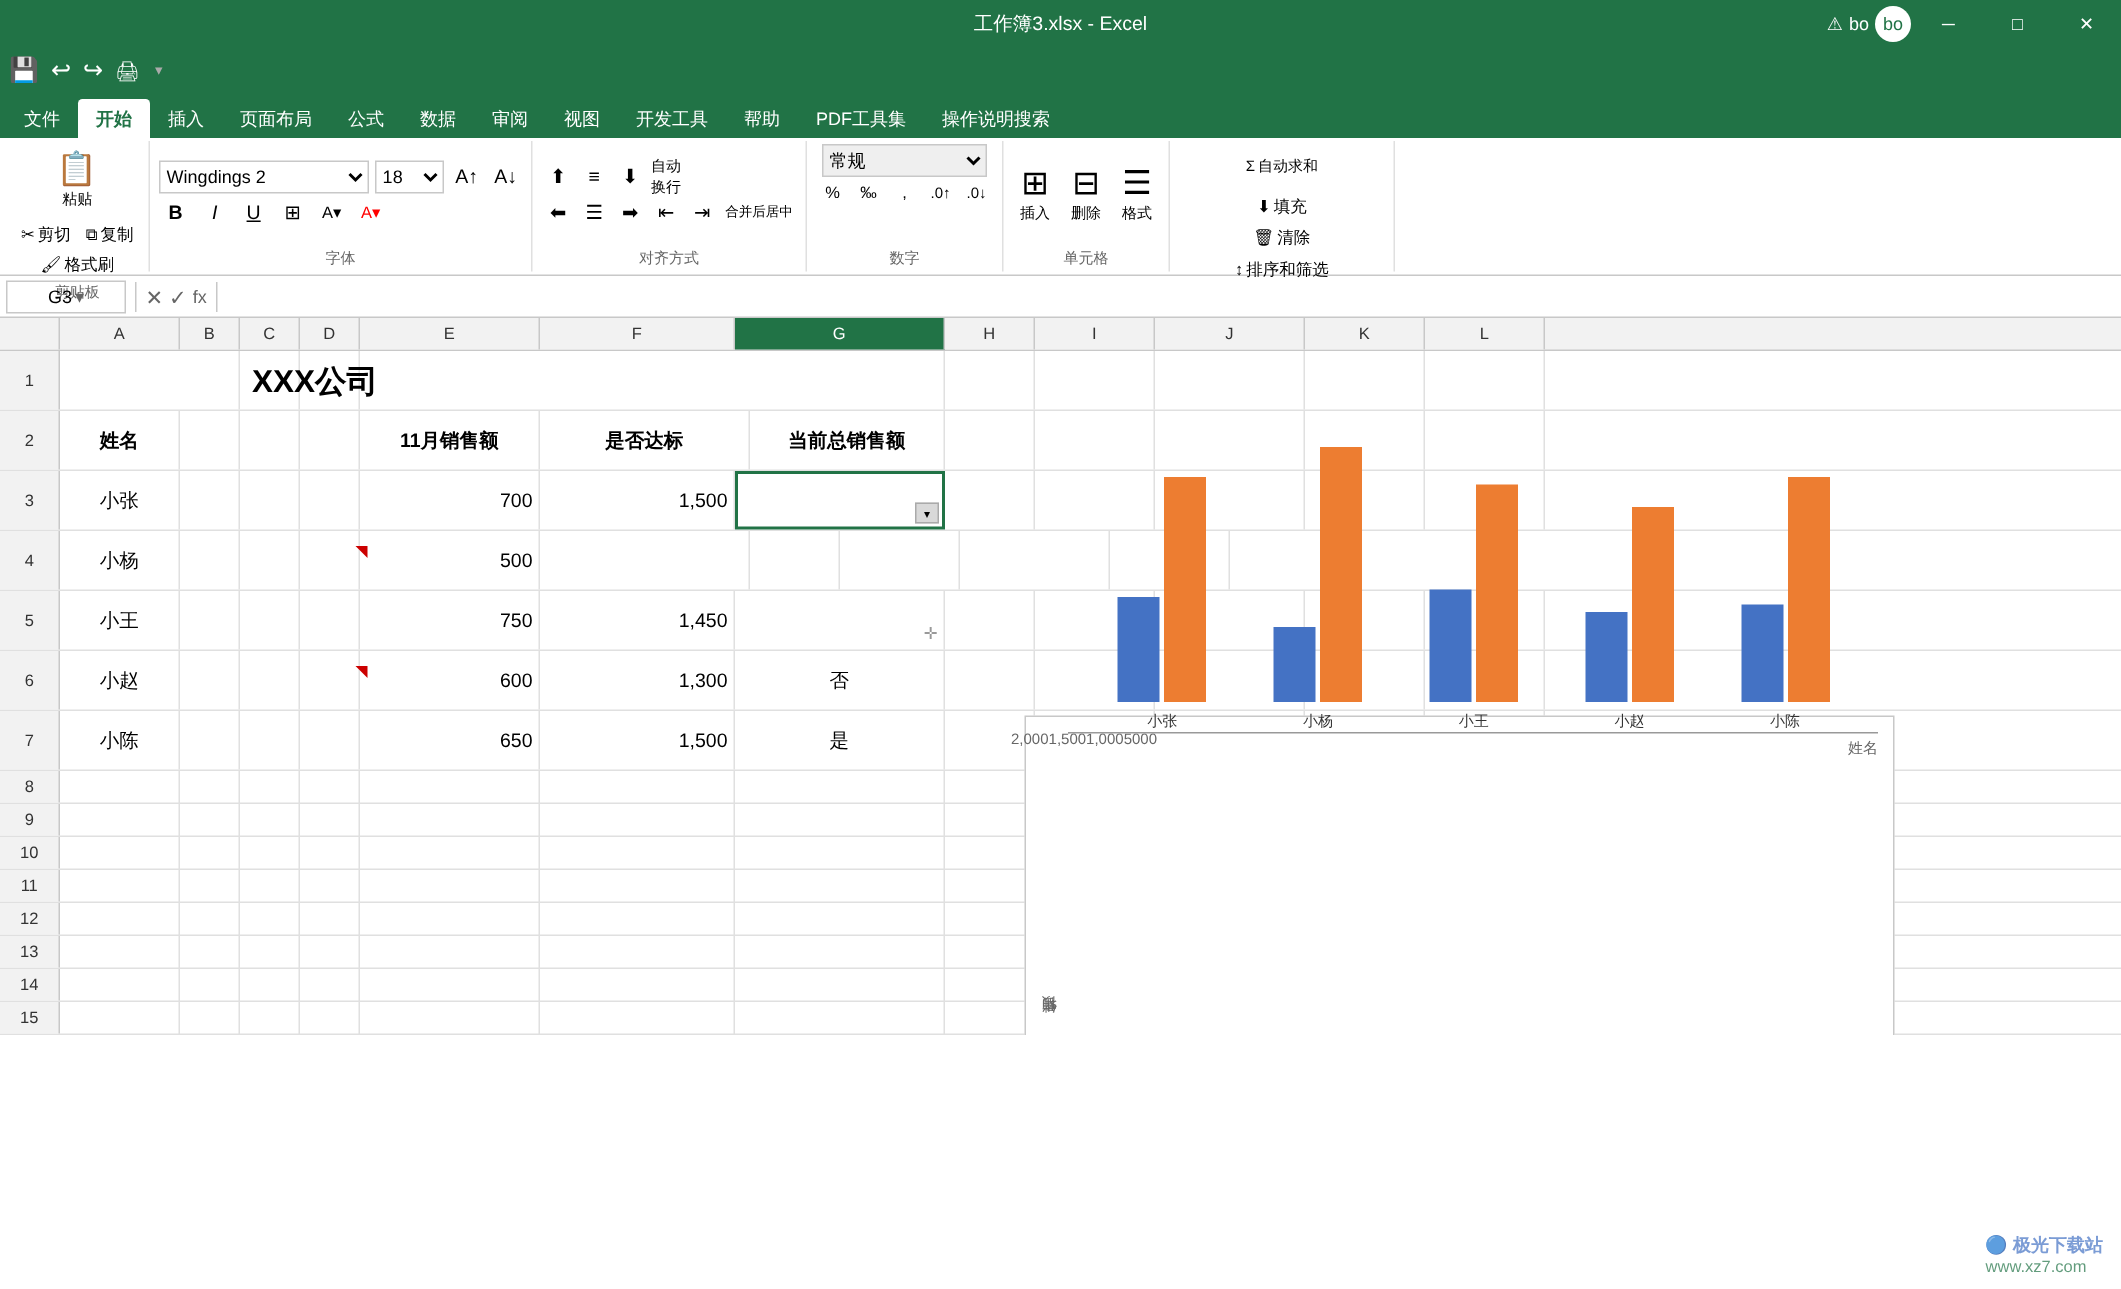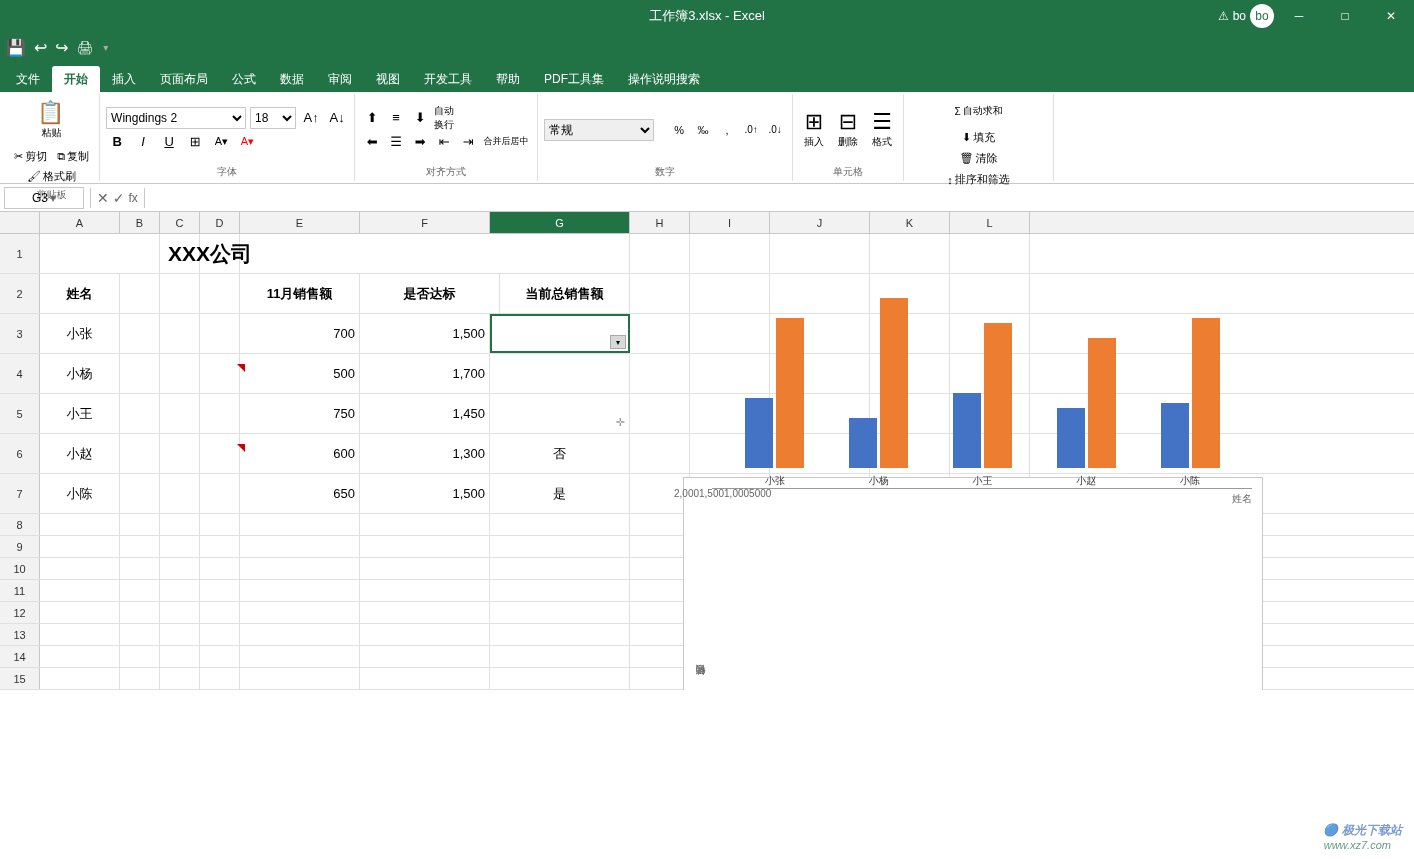--- a/index.html
+++ b/index.html
@@ -287,21 +287,20 @@
     }
 
     
     .watermark {
       position: fixed;
       bottom: 8px;
       right: 12px;
       font-size: 12px;
       color: #217346;
       opacity: 0.7;
-      font-style: italic;
     }
 
     
     .font-group-content {
       display: flex;
       flex-direction: column;
       gap: 2px;
     }
     .font-row { display: flex; align-items: center; gap: 4px; }
     .font-select {
@@ -457,21 +456,21 @@
           <button class="small-icon-btn">⇤</button>
           <button class="small-icon-btn">⇥</button>
           <button class="small-icon-btn" style="font-size:9px;width:50px;">合并后居中</button>
         </div>
       </div>
     </div>
     <span class="ribbon-group-label">对齐方式</span>
   </div>
 
   <div class="ribbon-group" style="min-width:100px;">
-    <div class="ribbon-group-content" style="flex-direction:row; gap:14px;justify-content:space-between;">
+    <div class="ribbon-group-content" style="flex-direction:column; gap:0;">
       <select class="num-format-select">
         <option>常规</option>
       </select>
       <div style="display:flex; gap:2px;">
         <button class="small-icon-btn" style="font-size:11px;">%</button>
         <button class="small-icon-btn" style="font-size:11px;">‰</button>
         <button class="small-icon-btn" style="font-size:11px;">,</button>
         <button class="small-icon-btn" style="font-size:10px;">.0↑</button>
         <button class="small-icon-btn" style="font-size:10px;">.0↓</button>
       </div>
@@ -602,21 +601,20 @@
       <div class="cell col-L"></div>
     </div>
 
     <div class="grid-row row-height-data">
       <div class="row-num">4</div>
       <div class="cell col-A center">小杨</div>
       <div class="cell" style="width:40px;min-width:40px;"></div>
       <div class="cell" style="width:40px;min-width:40px;"></div>
       <div class="cell" style="width:40px;min-width:40px;"></div>
       <div class="cell col-E right">500</div>
-      <div class="cell col-F right">1,700</div>
       <div class="cell col-G"></div>
       <div class="cell col-H"></div>
       <div class="cell col-I"></div>
       <div class="cell col-J"></div>
       <div class="cell col-K"></div>
       <div class="cell col-L"></div>
     </div>
 
     <div class="grid-row row-height-data">
       <div class="row-num">5</div>

